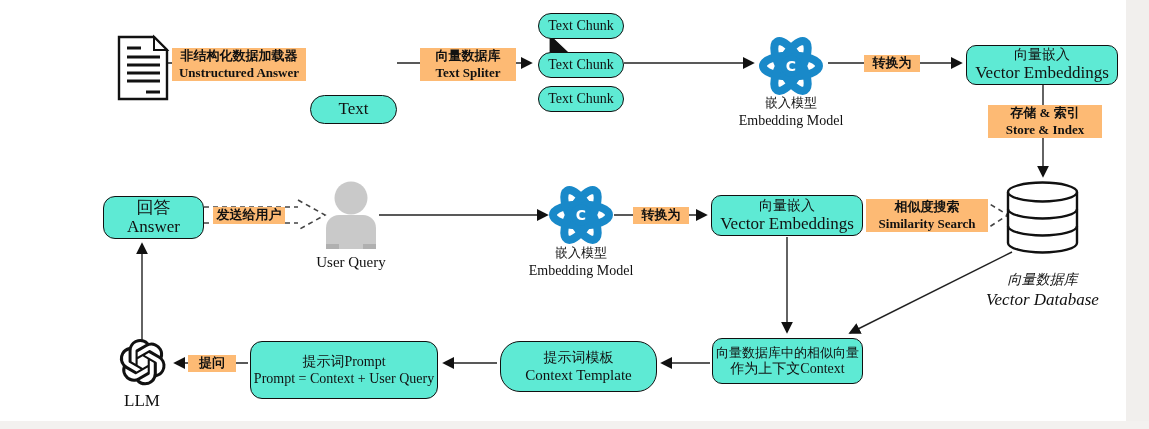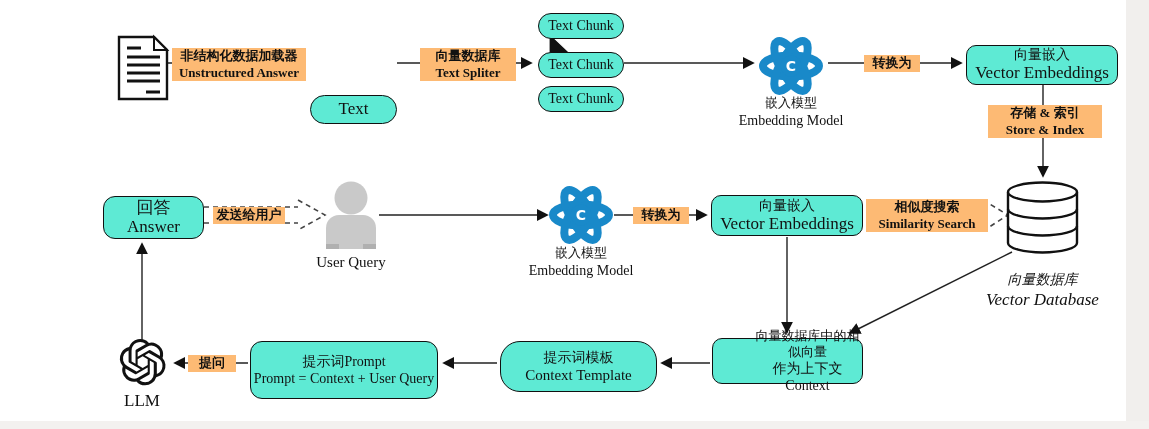--- a/index.html
+++ b/index.html
@@ -158,21 +158,21 @@
   <div class="box r12" style="left:250px;top:341px;width:188px;height:58px;">
     <span class="zh14">提示词Prompt</span>
     <span class="en s14">Prompt = Context + User Query</span>
   </div>
 
   <div class="box r22" style="left:500px;top:341px;width:157px;height:51px;">
     <span class="zh14">提示词模板</span>
     <span class="en s15">Context Template</span>
   </div>
 
-  <div class="box r10" style="left:712px;top:338px;width:151px;height:46px;padding-left:40px;">
+  <div class="box r10" style="left:712px;top:338px;width:151px;height:46px;">
     <span class="zh">向量数据库中的相似向量</span>
     <span class="zh14">作为上下文Context</span>
   </div>
 
 
   <div class="lbl onln" style="left:172px;top:48px;width:130px;">
     <div class="zh">非结构化数据加载器</div>
     <div class="en s13">Unstructured Answer</div>
   </div>
 

